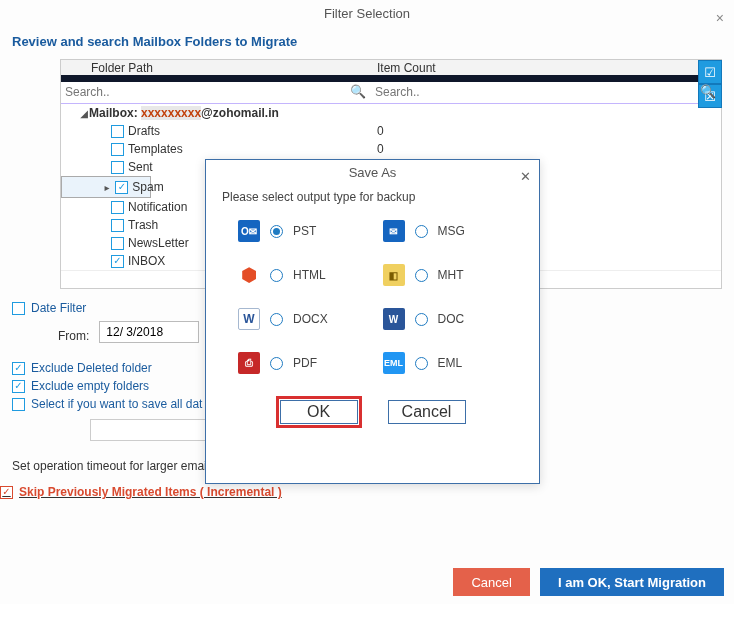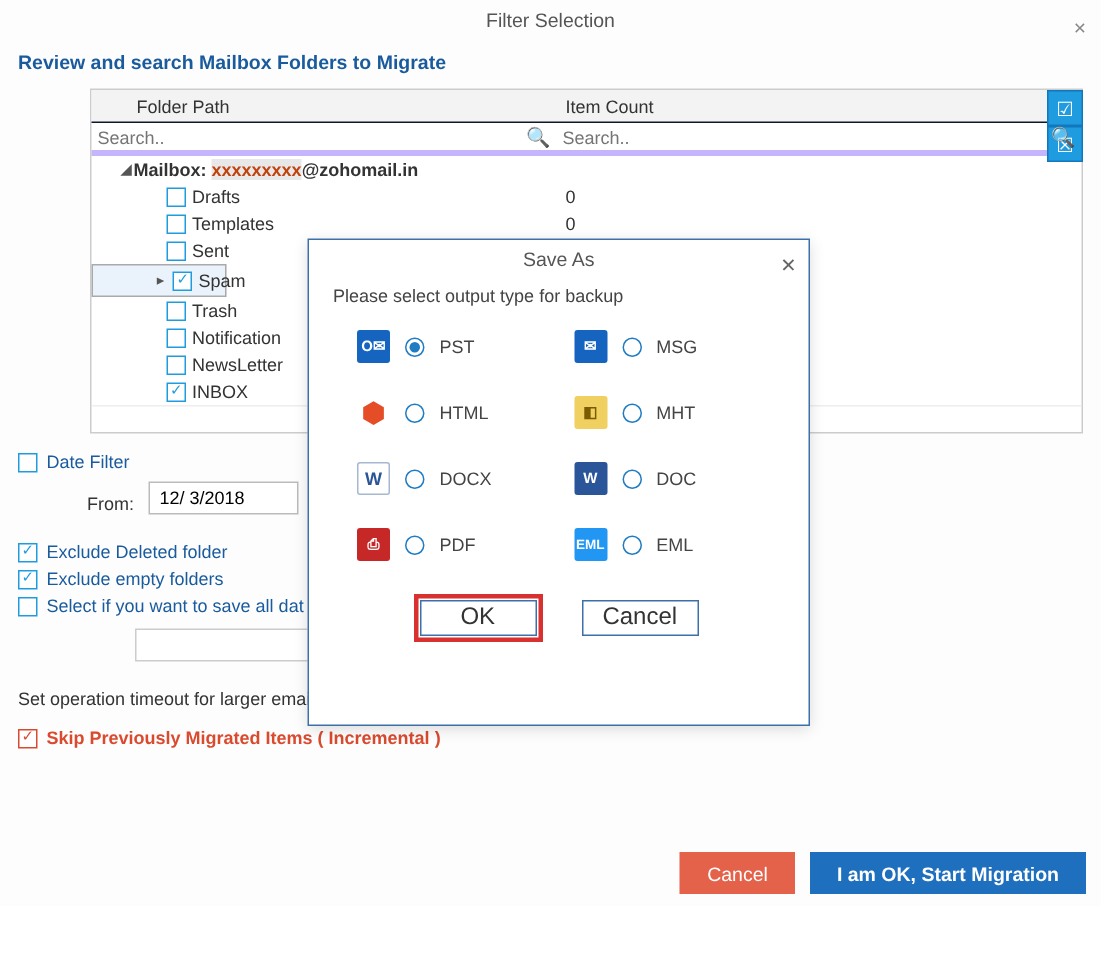--- a/index.html
+++ b/index.html
@@ -2,26 +2,26 @@
 <html><head>
 <meta charset="utf-8">
 <style>
 * { box-sizing: border-box; font-family: "Segoe UI", Tahoma, sans-serif; }
 body { margin: 0; background: #fff; font-size: 12px; color: #333; }
 .window { width: 734px; height: 604px; position: relative; background: #fdfdfd; }
 .titlebar { height: 28px; line-height: 28px; text-align: center; color: #555; position: relative; font-size: 13px; }
 .titlebar .close { position: absolute; right: 10px; top: 4px; color: #888; cursor: pointer; font-size: 14px; }
 .subtitle { padding: 6px 12px; font-weight: bold; color: #1a5b9e; font-size: 13px; }
 .grid-area { margin: 4px 12px 0 60px; border: 1px solid #ccc; background: #fff; position: relative; }
-.grid-head { display: flex; background: #f3f3f3; border-bottom: 1px solid #0f172a; height: 22px; align-items: center; }
+.grid-head { display: flex; background: #f3f3f3; border-bottom: 7px solid #0f172a; height: 22px; align-items: center; }
 .col-folder { flex: 0 0 310px; padding-left: 30px; color: #333; }
 .col-count { flex: 1; padding-left: 6px; color: #333; }
 .side-btns { position: absolute; right: -1px; top: 0; display: flex; flex-direction: column; }
 .side-btn { width: 24px; height: 24px; background: #1f9be0; color: #fff; display: flex; align-items: center; justify-content: center; border: 1px solid #1278bb; cursor: pointer; font-size: 13px; }
-.search-row { display: flex; border-bottom: 4px solid #c4b5fd; height: 22px; }
+.search-row { display: flex; border-bottom: 1px solid #c4b5fd; height: 22px; }
 .search-cell { position: relative; }
 .search-cell input { width: 100%; height: 20px; border: none; padding: 0 20px 0 4px; font-size: 12px; outline: none; background: transparent; }
 .search-cell .mag { position: absolute; right: 4px; top: 2px; color: #1f7bc2; font-size: 13px; pointer-events: none; }
 .tree { }
 .tree-row { display: flex; height: 18px; align-items: center; }
 .tree-row.sel { background: #eaf3fb; }
 .tcol-folder { flex: 0 0 310px; display: flex; align-items: center; }
 .tcol-count { flex: 1; padding-left: 6px; color: #333; }
 .expander { width: 10px; text-align: center; color: #555; font-size: 10px; cursor: pointer; }
 .cb { width: 13px; height: 13px; border: 1px solid #1f9be0; margin-right: 4px; display: inline-flex; align-items: center; justify-content: center; background: #fff; cursor: pointer; }
@@ -37,21 +37,21 @@
 .chk.on::after { content: "✓"; color: #1f9be0; font-size: 10px; line-height: 10px; }
 .chk.red { border-color: #d94a2f; }
 .chk.red.on::after { color: #d94a2f; }
 .lbl-blue { color: #1a5b9e; }
 .from-row { margin: 6px 0 18px 46px; display: flex; align-items: flex-end; gap: 10px; }
 .date-input { border: 1px solid #bbb; height: 22px; padding: 0 6px; width: 100px; font-size: 12px; }
 .optgroup { margin: 18px 12px 0 12px; }
 .prog-bar { margin: 8px 12px 14px 90px; height: 22px; width: 206px; border: 1px solid #ccc; background:#fff; }
 .timeout-row { margin: 6px 12px; display: flex; align-items: center; gap: 16px; }
 .sel { border: 1px solid #aaa; height: 22px; width: 90px; font-size: 12px; padding: 0 4px; cursor: pointer; }
-.skip-row { margin: 8px 12px; }
+.skip-row { margin: 8px 0; text-decoration: underline; }
 .skip-row .lbl { color: #d94a2f; font-weight: bold; }
 .footer { position: absolute; bottom: 8px; right: 10px; display: flex; gap: 10px; }
 .btn { height: 28px; padding: 0 18px; color: #fff; font-size: 13px; border: none; cursor: pointer; }
 .btn-cancel { background: #e4614a; }
 .btn-ok { background: #1f6fbf; min-width: 160px; font-weight: bold; }
 
 
 .modal { position: absolute; left: 205px; top: 159px; width: 335px; height: 325px; background: #fff; border: 1px solid #3d6fa8; box-shadow: 0 2px 10px rgba(0,0,0,.15); }
 .modal-title { height: 26px; line-height: 26px; text-align: center; color: #555; position: relative; font-size: 13px; }
 .modal-title .mclose { position: absolute; right: 8px; top: 4px; cursor: pointer; color: #666; font-size: 13px; }
@@ -136,28 +136,28 @@
           </div>
           <div class="tcol-count">0</div>
         </div>
       <div class="tree-row sel">
           <div class="tcol-folder lvl1"><span class="expander">▸</span>&nbsp;<span class="cb on"></span><span>Spam</span></div>
           <div class="tcol-count"></div>
         </div>
       <div class="tree-row">
           <div class="tcol-folder lvl2">
             <span class="cb"></span>
+            <span>Notification</span>
+          </div>
+          <div class="tcol-count"></div>
+        </div>
+      <div class="tree-row">
+          <div class="tcol-folder lvl2">
+            <span class="cb"></span>
             <span>Trash</span>
-          </div>
-          <div class="tcol-count"></div>
-        </div>
-      <div class="tree-row">
-          <div class="tcol-folder lvl2">
-            <span class="cb"></span>
-            <span>Notification</span>
           </div>
           <div class="tcol-count"></div>
         </div>
       <div class="tree-row">
           <div class="tcol-folder lvl2">
             <span class="cb"></span>
             <span>NewsLetter</span>
           </div>
           <div class="tcol-count"></div>
         </div>

